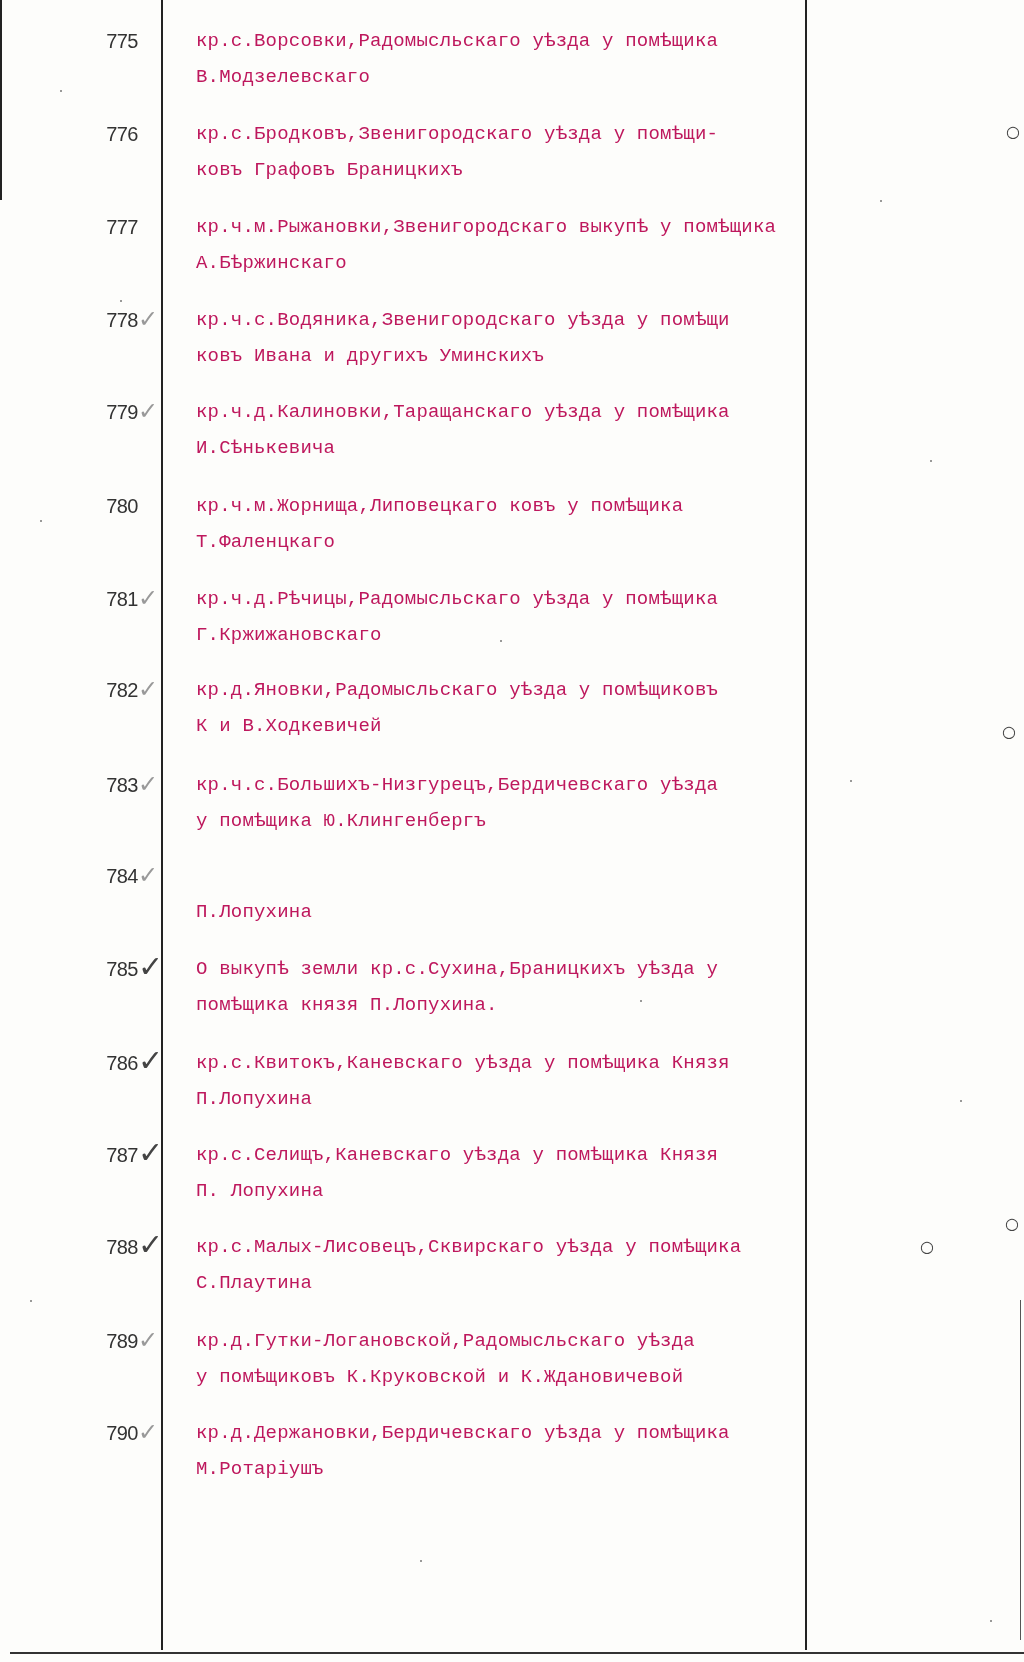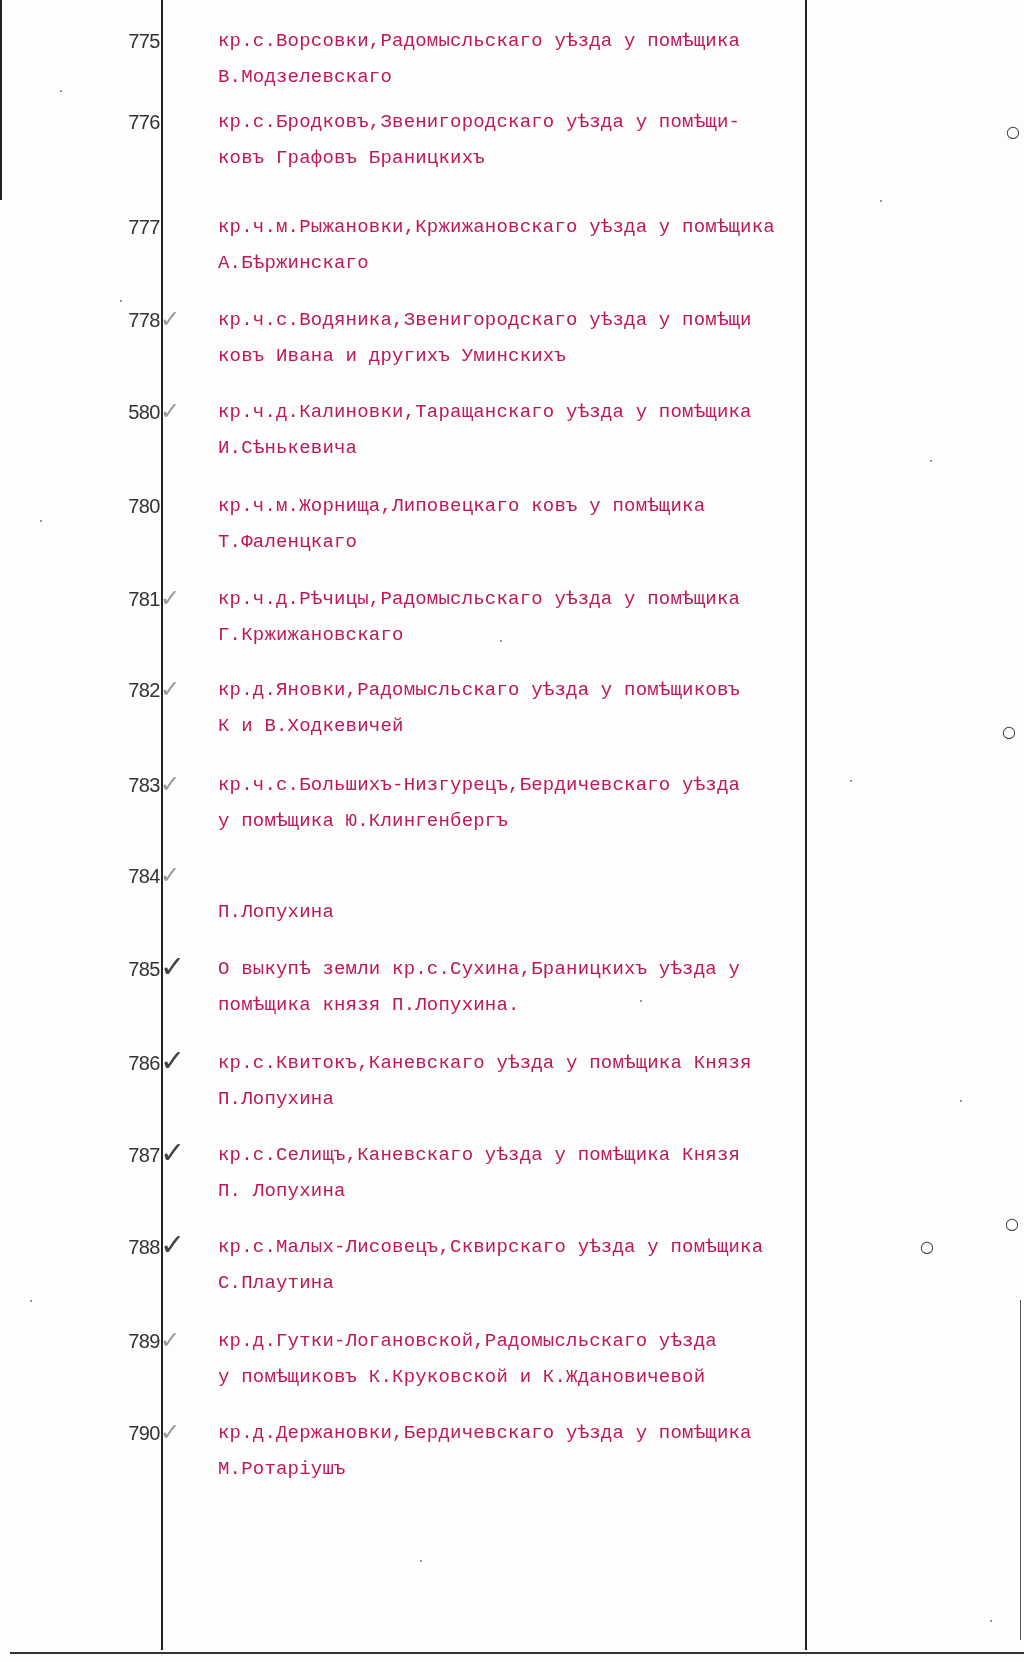--- a/index.html
+++ b/index.html
@@ -56,21 +56,20 @@
     .entries {
       position: absolute;
       left: 0; top: 0;
       width: 1024px;
     }
     .entry {
       position: absolute;
       left: 0;
       width: 862px;
       height: 98px;
-      margin-left: 22px;
     }
     .entry-num {
       position: absolute;
       left: 92px;
       top: 0;
       width: 46px;
       text-align: right;
       font-family: "Liberation Sans", "DejaVu Sans", sans-serif;
       font-size: 20px;
       color: #333;
@@ -126,41 +125,41 @@
   <span class="margin-mark" style="left:1005px;top:1214px;">○</span>
 
   <div class="entries">
 
     <div class="entry" style="top:30px;">
       <span class="entry-num">775</span>
       <span class="line line-1">кр.с.Ворсовки,Радомысльскаго уѣзда у помѣщика</span>
       <span class="line line-2">В.Модзелевскаго</span>
     </div>
 
-    <div class="entry" style="top:111px;text-decoration:underline;">
+    <div class="entry" style="top:123px;text-decoration:underline;">
       <span class="entry-num">776</span>
       <span class="line line-1">кр.с.Бродковъ,Звенигородскаго уѣзда у помѣщи-</span>
       <span class="line line-2">ковъ Графовъ Браницкихъ</span>
     </div>
 
     <div class="entry" style="top:216px;">
       <span class="entry-num">777</span>
-      <span class="line line-1">кр.ч.м.Рыжановки,Кржижановскаго уѣзда у помѣщика</span>
+      <span class="line line-1">кр.ч.м.Рыжановки,Звенигородскаго выкупѣ у помѣщика</span>
       <span class="line line-2">А.Бѣржинскаго</span>
     </div>
 
     <div class="entry" style="top:309px;">
       <span class="entry-num">778</span>
       <span class="check-mark faint">✓</span>
       <span class="line line-1">кр.ч.с.Водяника,Звенигородскаго уѣзда у помѣщи</span>
       <span class="line line-2">ковъ Ивана и другихъ Уминскихъ</span>
     </div>
 
     <div class="entry" style="top:401px;">
-      <span class="entry-num">580</span>
+      <span class="entry-num">779</span>
       <span class="check-mark faint">✓</span>
       <span class="line line-1">кр.ч.д.Калиновки,Таращанскаго уѣзда у помѣщика</span>
       <span class="line line-2">И.Сѣнькевича</span>
     </div>
 
     <div class="entry" style="top:495px;">
       <span class="entry-num">780</span>
       <span class="line line-1">кр.ч.м.Жорнища,Липовецкаго ковъ у помѣщика</span>
       <span class="line line-2">Т.Фаленцкаго</span>
     </div>

